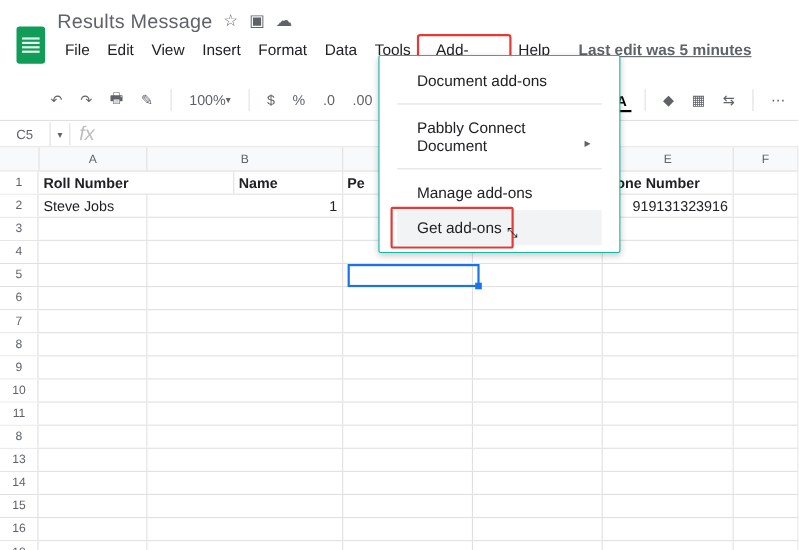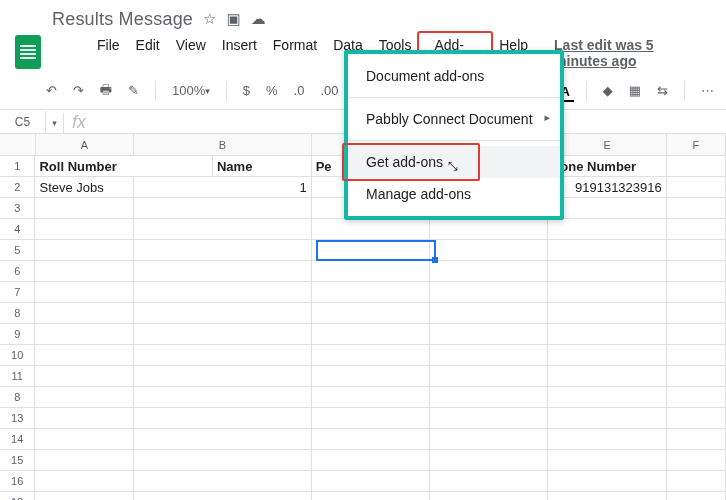--- a/index.html
+++ b/index.html
@@ -1,65 +1,65 @@
 <!DOCTYPE html>
 <html><head>
 <meta charset="utf-8">
 <style>
   * { box-sizing: border-box; margin: 0; padding: 0; font-family: Arial, sans-serif; }
   body { font-size: 13px; color: #202124; background: #fff; width: 726px; height: 500px; overflow: hidden; position: relative; }
 
-  .header { display: flex; align-items: flex-end; padding: 8px 8px 0 8px; }
+  .header { display: flex; align-items: center; padding: 8px 8px 0 8px; }
   .logo { width: 40px; height: 40px; display: flex; align-items: center; justify-content: center; margin-right: 4px; margin-top: 2px; }
   .logo-box { width: 26px; height: 34px; background: #0f9d58; border-radius: 3px; position: relative; }
   .logo-box::after { content:""; position:absolute; left:5px; top:10px; width:16px; height:14px; background:
     linear-gradient(#fff,#fff) 0 0/100% 2px no-repeat,
     linear-gradient(#fff,#fff) 0 4px/100% 2px no-repeat,
     linear-gradient(#fff,#fff) 0 8px/100% 2px no-repeat,
     linear-gradient(#fff,#fff) 0 12px/100% 2px no-repeat; opacity:.9; }
 
   .title-area { flex: 1; }
   .title-row { display: flex; align-items: center; gap: 10px; height: 22px; }
   .title { font-size: 18px; color: #5f6368; letter-spacing: .2px; }
   .ticon { color:#5f6368; font-size:15px; }
 
-  .menubar { display:flex; gap:2px; margin-top:4px; font-size:14px; color:#202124;margin-left:38px; }
+  .menubar { display:flex; gap:2px; margin-top:4px; font-size:14px; color:#202124; }
   .menubar span { padding:3px 7px; border-radius:3px; }
   .menu-addons { position:relative; }
   .red-box { position:absolute; border:2px solid #e53935; border-radius:2px; pointer-events:none; }
   .red-box.addons { left:-3px; top:-3px; right:-3px; bottom:-3px; }
   .last-edit { color:#5f6368; text-decoration:underline; margin-left:10px;font-weight:bold; }
 
   .toolbar { display:flex; align-items:center; gap:8px; padding:6px 8px 6px 42px; border-bottom:1px solid #e0e0e0; color:#5f6368; font-size:13px; height:38px; }
   .tool { padding:4px 4px; display:flex; align-items:center; }
   .sep { width:1px; height:20px; background:#e0e0e0; margin:0 4px; }
   .zoom::after, .fmt::after { content:" ▾"; font-size:9px; }
   .textcolor { border-bottom:2px solid #000; padding-bottom:1px; font-weight:bold; color:#000; }
 
-  .fxrow { display:flex; align-items:flex-end; border-bottom:1px solid #e0e0e0; height:24px; }
+  .fxrow { display:flex; align-items:center; border-bottom:1px solid #e0e0e0; height:24px; }
   .cellname { width:46px; text-align:center; color:#5f6368; font-size:12px; border-right:1px solid #e0e0e0; padding:4px 0; }
   .cellname-dd { width:18px; text-align:center; color:#5f6368; font-size:9px; border-right:1px solid #e0e0e0; padding:5px 0; }
   .fx { font-style:italic; color:#bdbdbd; padding:0 8px; font-size:18px; }
 
   .grid { position:relative; }
   .colhdr { display:flex; border-bottom:1px solid #e0e0e0; background:#f8f9fa; height:22px; }
   .rownum-col { width:36px; border-right:1px solid #e0e0e0; }
   .ch { border-right:1px solid #e0e0e0; text-align:center; font-size:11px; color:#5f6368; line-height:22px; }
   .wA{width:100px}.wB{width:180px}.wC{width:120px}.wD{width:120px}.wE{width:120px}.wF{width:60px}
 
   .row { display:flex; border-bottom:1px solid #e0e0e0; height:21px; }
   .rn { width:36px; border-right:1px solid #e0e0e0; text-align:center; font-size:11px; color:#5f6368; line-height:21px; background:#fff; }
   .cell { border-right:1px solid #e0e0e0; font-size:13px; padding:0 4px; line-height:21px; overflow:hidden; white-space:nowrap; }
   .bold { font-weight:bold; }
   .right { text-align:right; }
 
   .sel { position:absolute; border:2px solid #1a73e8; pointer-events:none; }
   .sel::after { content:""; position:absolute; right:-4px; bottom:-4px; width:6px; height:6px; background:#1a73e8; }
 
-  .dropdown { position:absolute; left:344px; top:50px; width:220px; background:#fff; border:4px solid #14b8a6; box-shadow:0 2px 6px rgba(0,0,0,.2); border-radius:2px; padding:6px 0; z-index:10; font-size:14px; }
+  .dropdown { position:absolute; left:344px; top:50px; width:220px; background:#fff; border:1px solid #14b8a6; box-shadow:0 2px 6px rgba(0,0,0,.2); border-radius:2px; padding:6px 16px; z-index:10; font-size:14px; }
   .dd-item { padding:8px 18px; position:relative; }
   .dd-item.hover { background:#f1f3f4; }
   .dd-item.sub::after { content:"▸"; position:absolute; right:10px; color:#5f6368; font-size:11px; }
   .dd-sep { height:1px; background:#e0e0e0; margin:5px 0; }
   .red-box.get { left:-6px; top:-3px; right:80px; bottom:-3px; }
   .cursor { position:absolute; left:100px; top:13px; font-size:12px; color:#000; }
 </style>
 </head>
 <body>
 
@@ -297,19 +297,19 @@
     </div>
 
   <div class="sel" style="left:316px; top:106px; width:120px; height:21px;"></div>
 </div>
 
 <div class="dropdown">
   <div class="dd-item">Document add-ons</div>
   <div class="dd-sep"></div>
   <div class="dd-item sub">Pabbly Connect Document</div>
   <div class="dd-sep"></div>
+  <div class="dd-item">Manage add-ons</div>
   <div class="dd-item hover" style="position:relative">
     <span>Get add-ons</span>
     <span class="red-box get"></span>
     <span class="cursor">⤡</span>
   </div>
-  <div class="dd-item">Manage add-ons</div>
 </div>
 
 </body></html>

